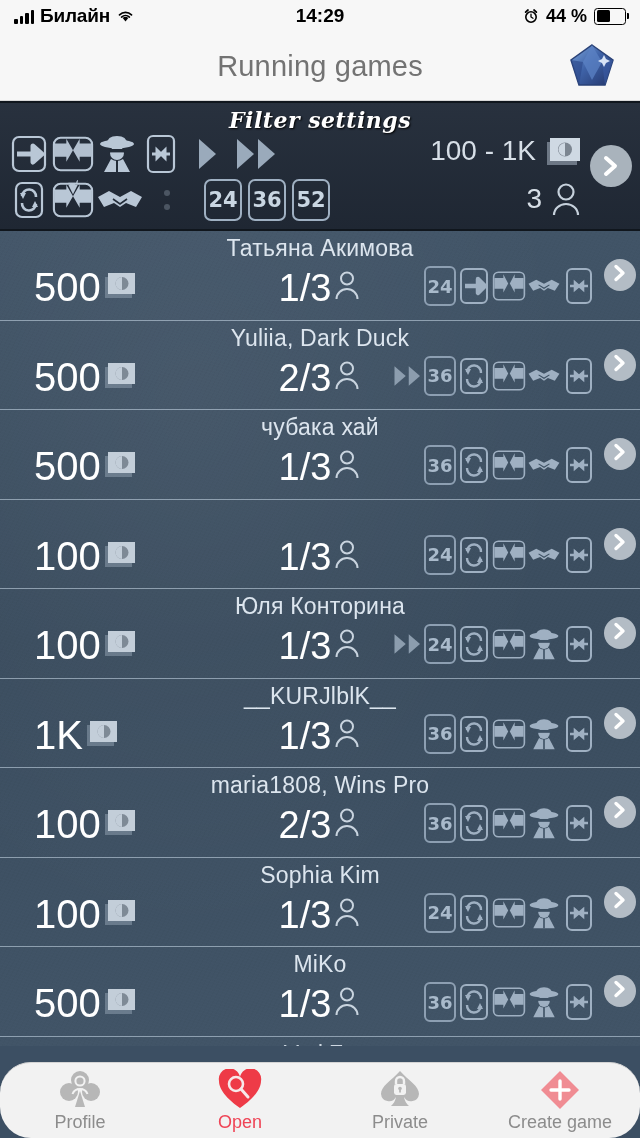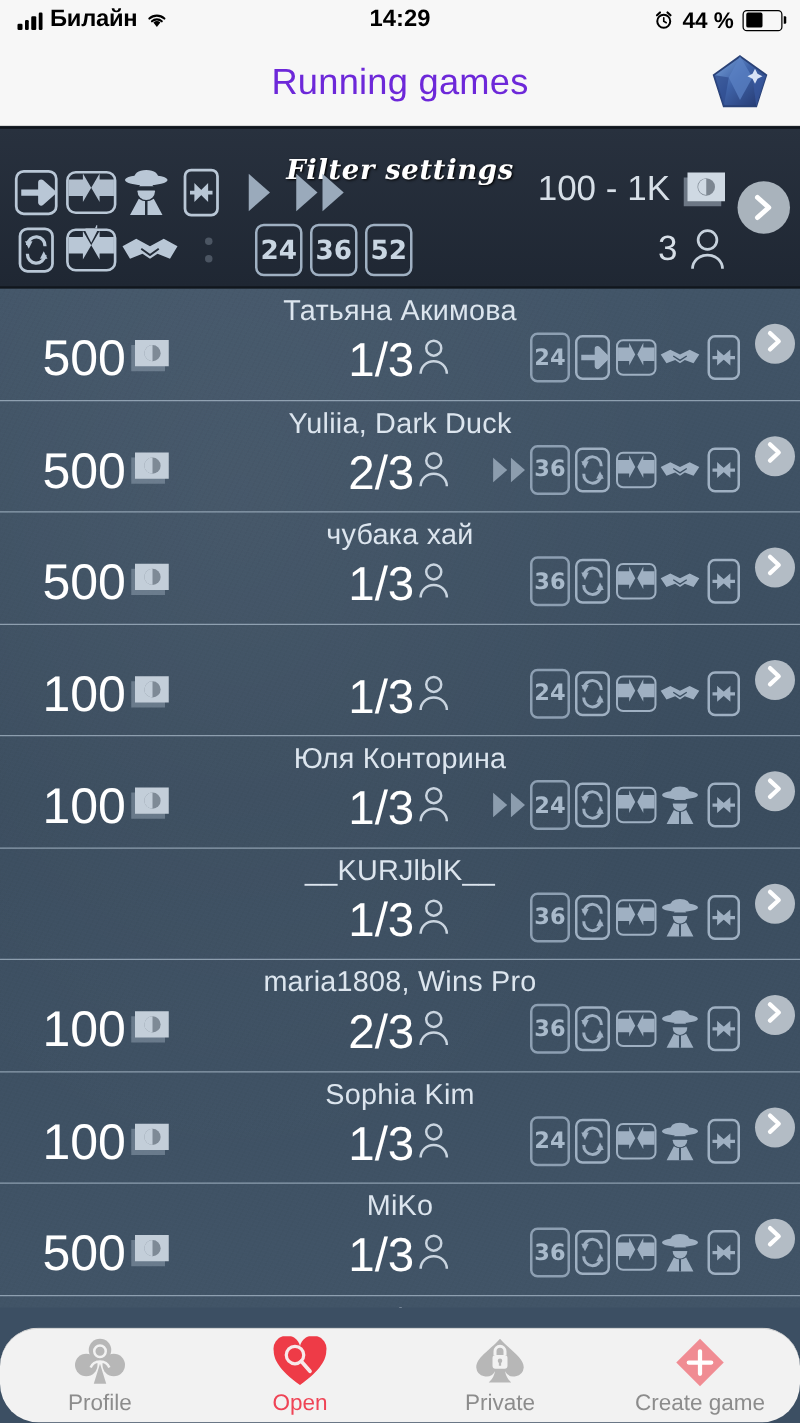--- a/index.html
+++ b/index.html
@@ -30,31 +30,31 @@
   .batt{width:30px;height:15px;border:1.6px solid #000;border-radius:3.5px;position:relative;}
   .batt::after{content:"";position:absolute;right:-4px;top:4px;width:2px;height:6px;background:#000;border-radius:0 1px 1px 0;}
   .batt i{position:absolute;left:1.6px;top:1.6px;bottom:1.6px;width:44%;background:#000;border-radius:1.5px;display:block;}
 
   
   .header{
     height:68px;background:#f7f7f7;
     display:flex;align-items:center;justify-content:center;position:relative;
     border-bottom:1px solid #d8d8d8;
   }
-  .header .title{font-size:29px;color:#6d28d9;letter-spacing:.2px;}
+  .header .title{font-size:29px;color:#737373;letter-spacing:.2px;}
   .gem{position:absolute;right:22px;top:50%;transform:translateY(-50%);width:52px;height:52px;}
 
   
   .filter{
     background:#232c38;height:130px;position:relative;box-sizing:border-box;
     border-top:2px solid #10161d;border-bottom:2px solid #10161d;
     background-image:linear-gradient(180deg,#28313e 0%,#1f2733 100%);
   }
   .filter-title{
-    text-align:center;color:#fff;font-size:22px;padding-top:20px;
+    text-align:center;color:#fff;font-size:22px;padding-top:4px;
     font-family:"DejaVu Serif",serif;font-style:italic;font-weight:bold;
     text-shadow:1px 1px 2px #000;letter-spacing:.5px;
   }
   .filter-grid{position:absolute;left:8px;top:28px;}
   .frow{display:flex;align-items:center;gap:2px;height:46px;}
   .ficon{width:42px;height:44px;display:flex;align-items:center;justify-content:center;}
   .ficon.dim{opacity:.28;}
   .spd{width:34px;height:44px;display:flex;align-items:center;justify-content:center;margin-left:6px;}
   .cardbadge{
     width:34px;height:38px;border:2.2px solid #9fb0c2;border-radius:7px;
@@ -584,20 +584,29 @@
             </span>
           </div>
      <div class="row-chev">
             <span><svg width="16" height="18" viewBox="0 0 16 18">
   <path d="M4 2.5 L11 9 L4 15.5" stroke="#fff" stroke-width="3.4" fill="none" stroke-linecap="round" stroke-linejoin="round"></path>
               </svg></span>
           </div>
         </div>
         <div class="grow">
           <div class="gname">__KURJlblK__</div>
+     <div class="bet">
+       <span>1K</span>
+       <span><svg width="34" height="32" viewBox="0 0 34 32">
+  <rect x="2" y="8" width="27" height="21" fill="#93a3b4" opacity=".5"></rect>
+  <rect x="5" y="4" width="27" height="21" fill="#c3ced9"></rect>
+  <circle cx="19" cy="14.5" r="6.5" fill="#3a4654" opacity=".5"></circle>
+  <path d="M19 8 A6 6 0 0 0 19 21" fill="#c3ced9"></path>
+              </svg></span>
+     </div>
      <div class="players">
        <span>1/3</span>
        <span><svg width="28" height="32" viewBox="0 0 28 32">
   <circle cx="14" cy="9.5" r="6" fill="none" stroke="#c9d4df" stroke-width="2"></circle>
   <path d="M3.5 30 A10.5 10 0 0 1 24.5 30" fill="none" stroke="#c9d4df" stroke-width="2"></path>
               </svg></span>
      </div>
      <div class="ricons">
             <span class="rbadge">36</span>
             <span class="ric">

